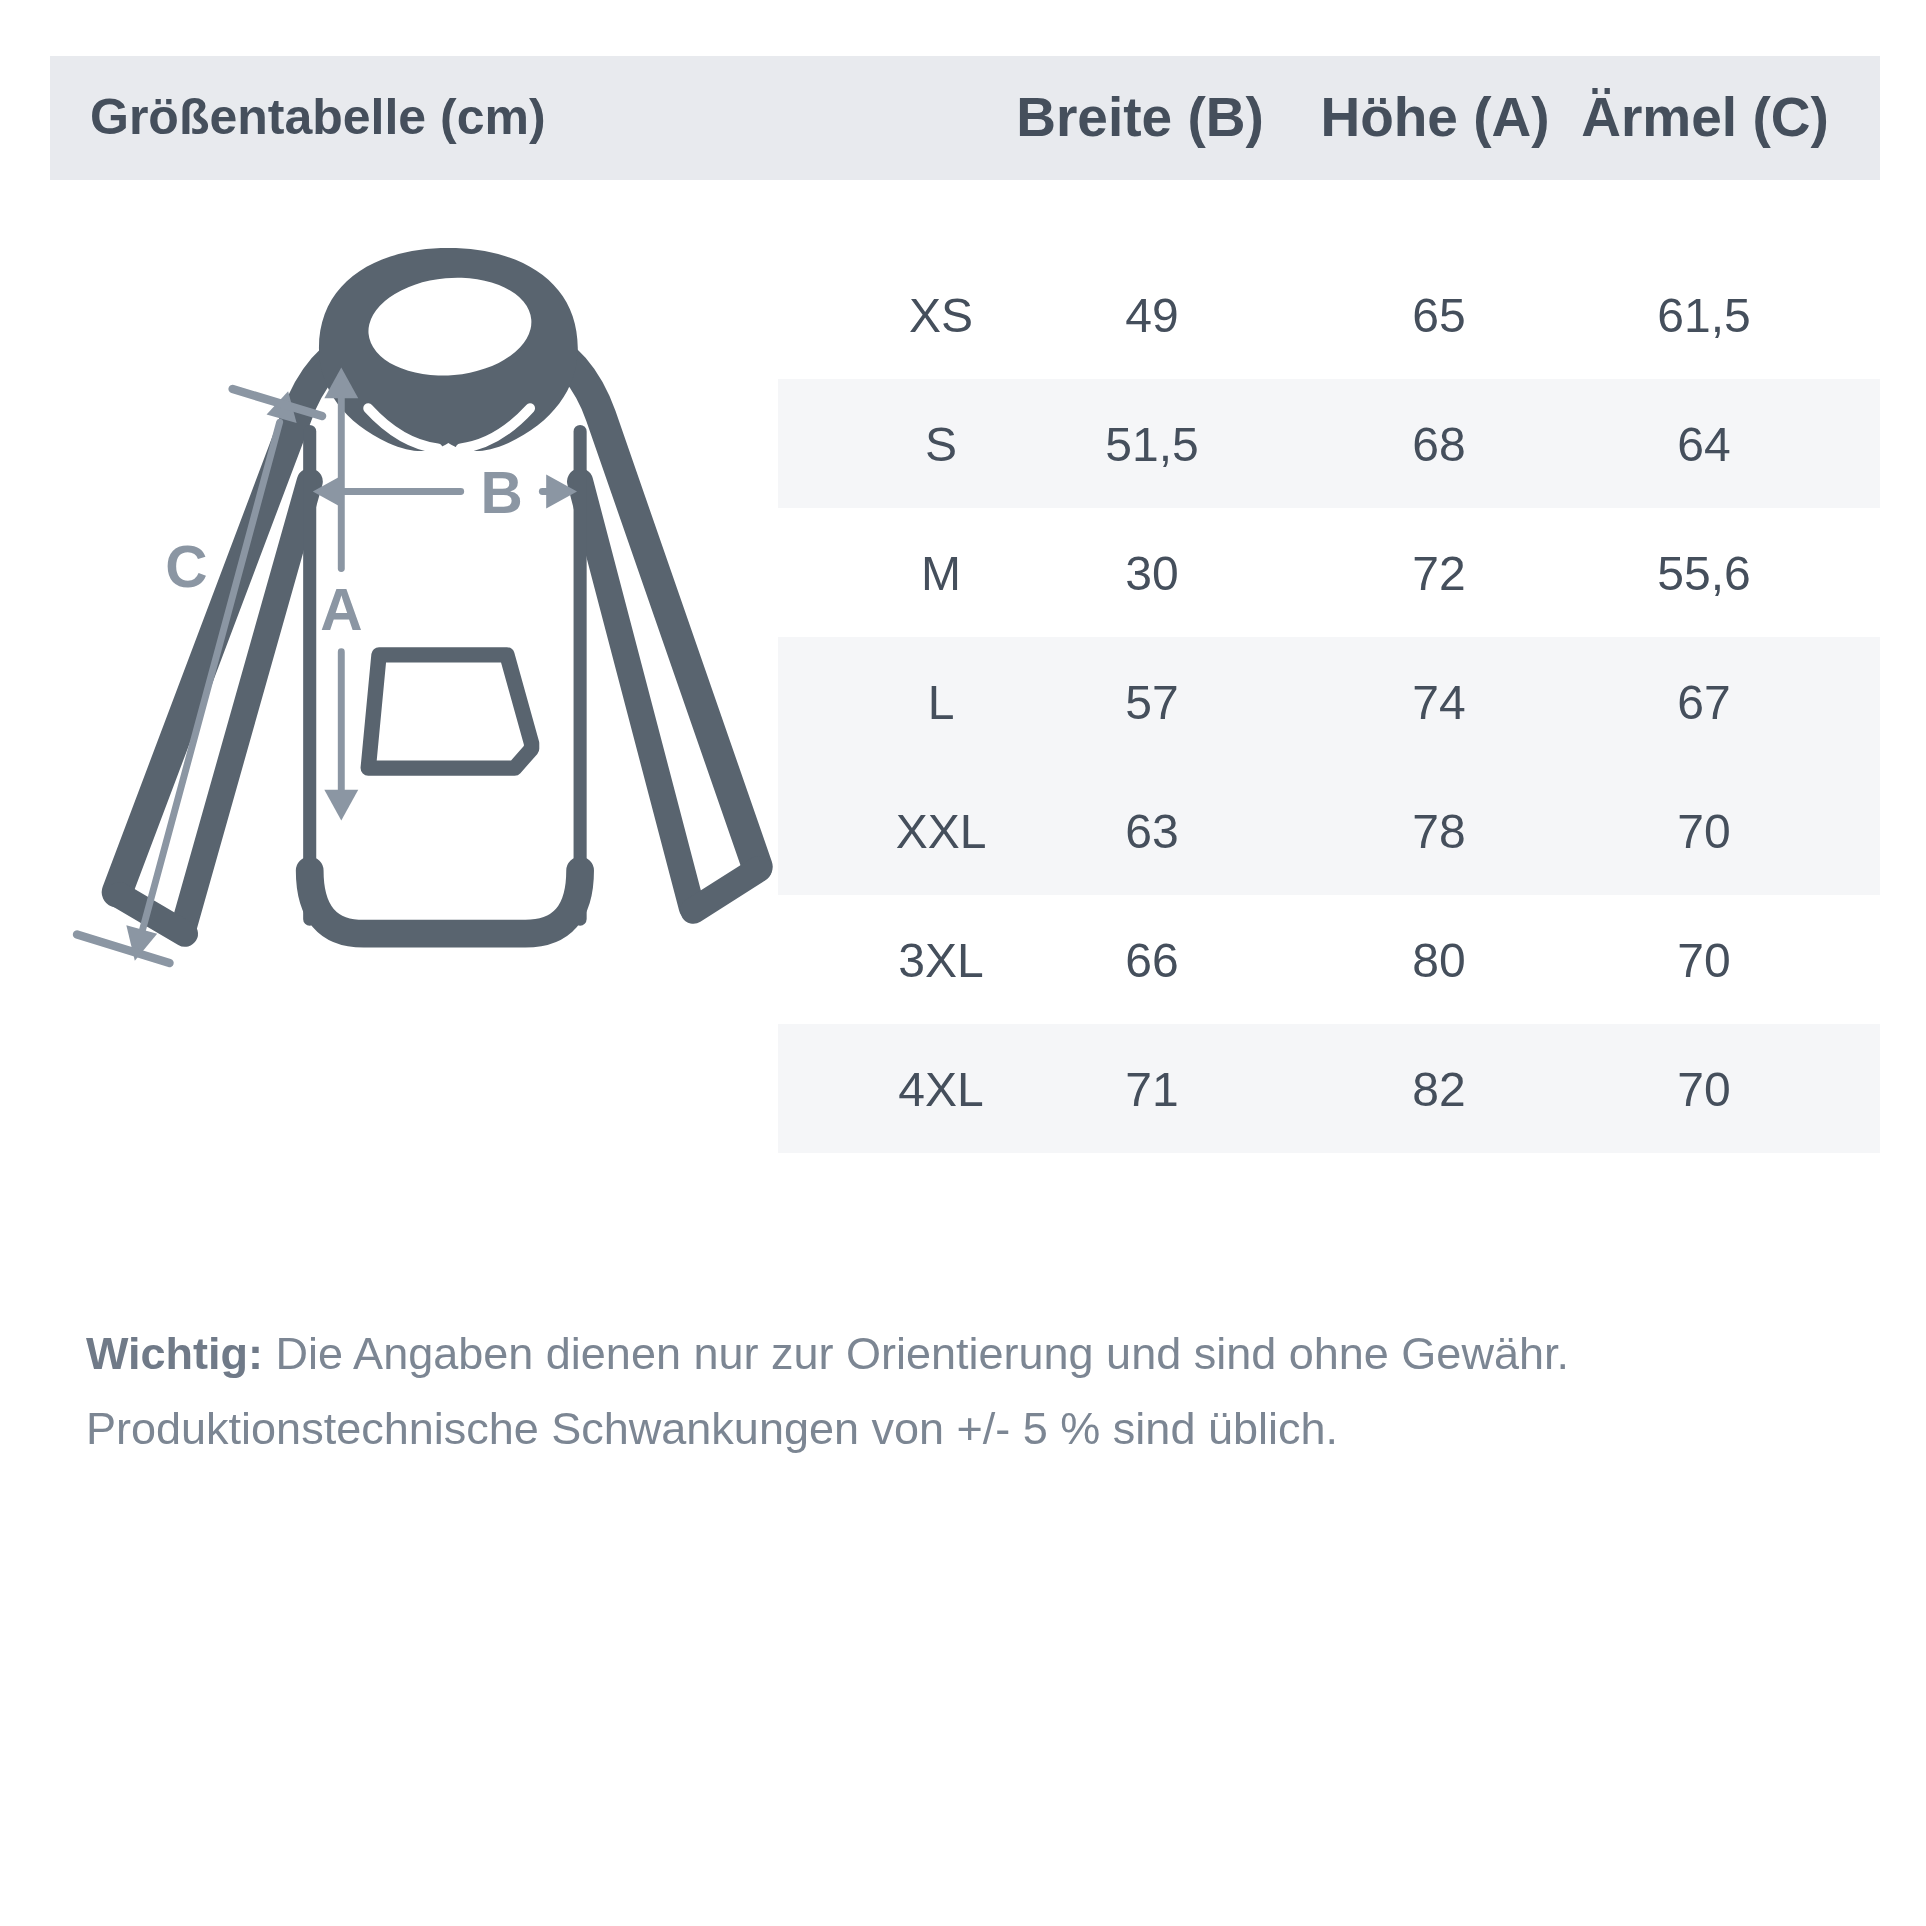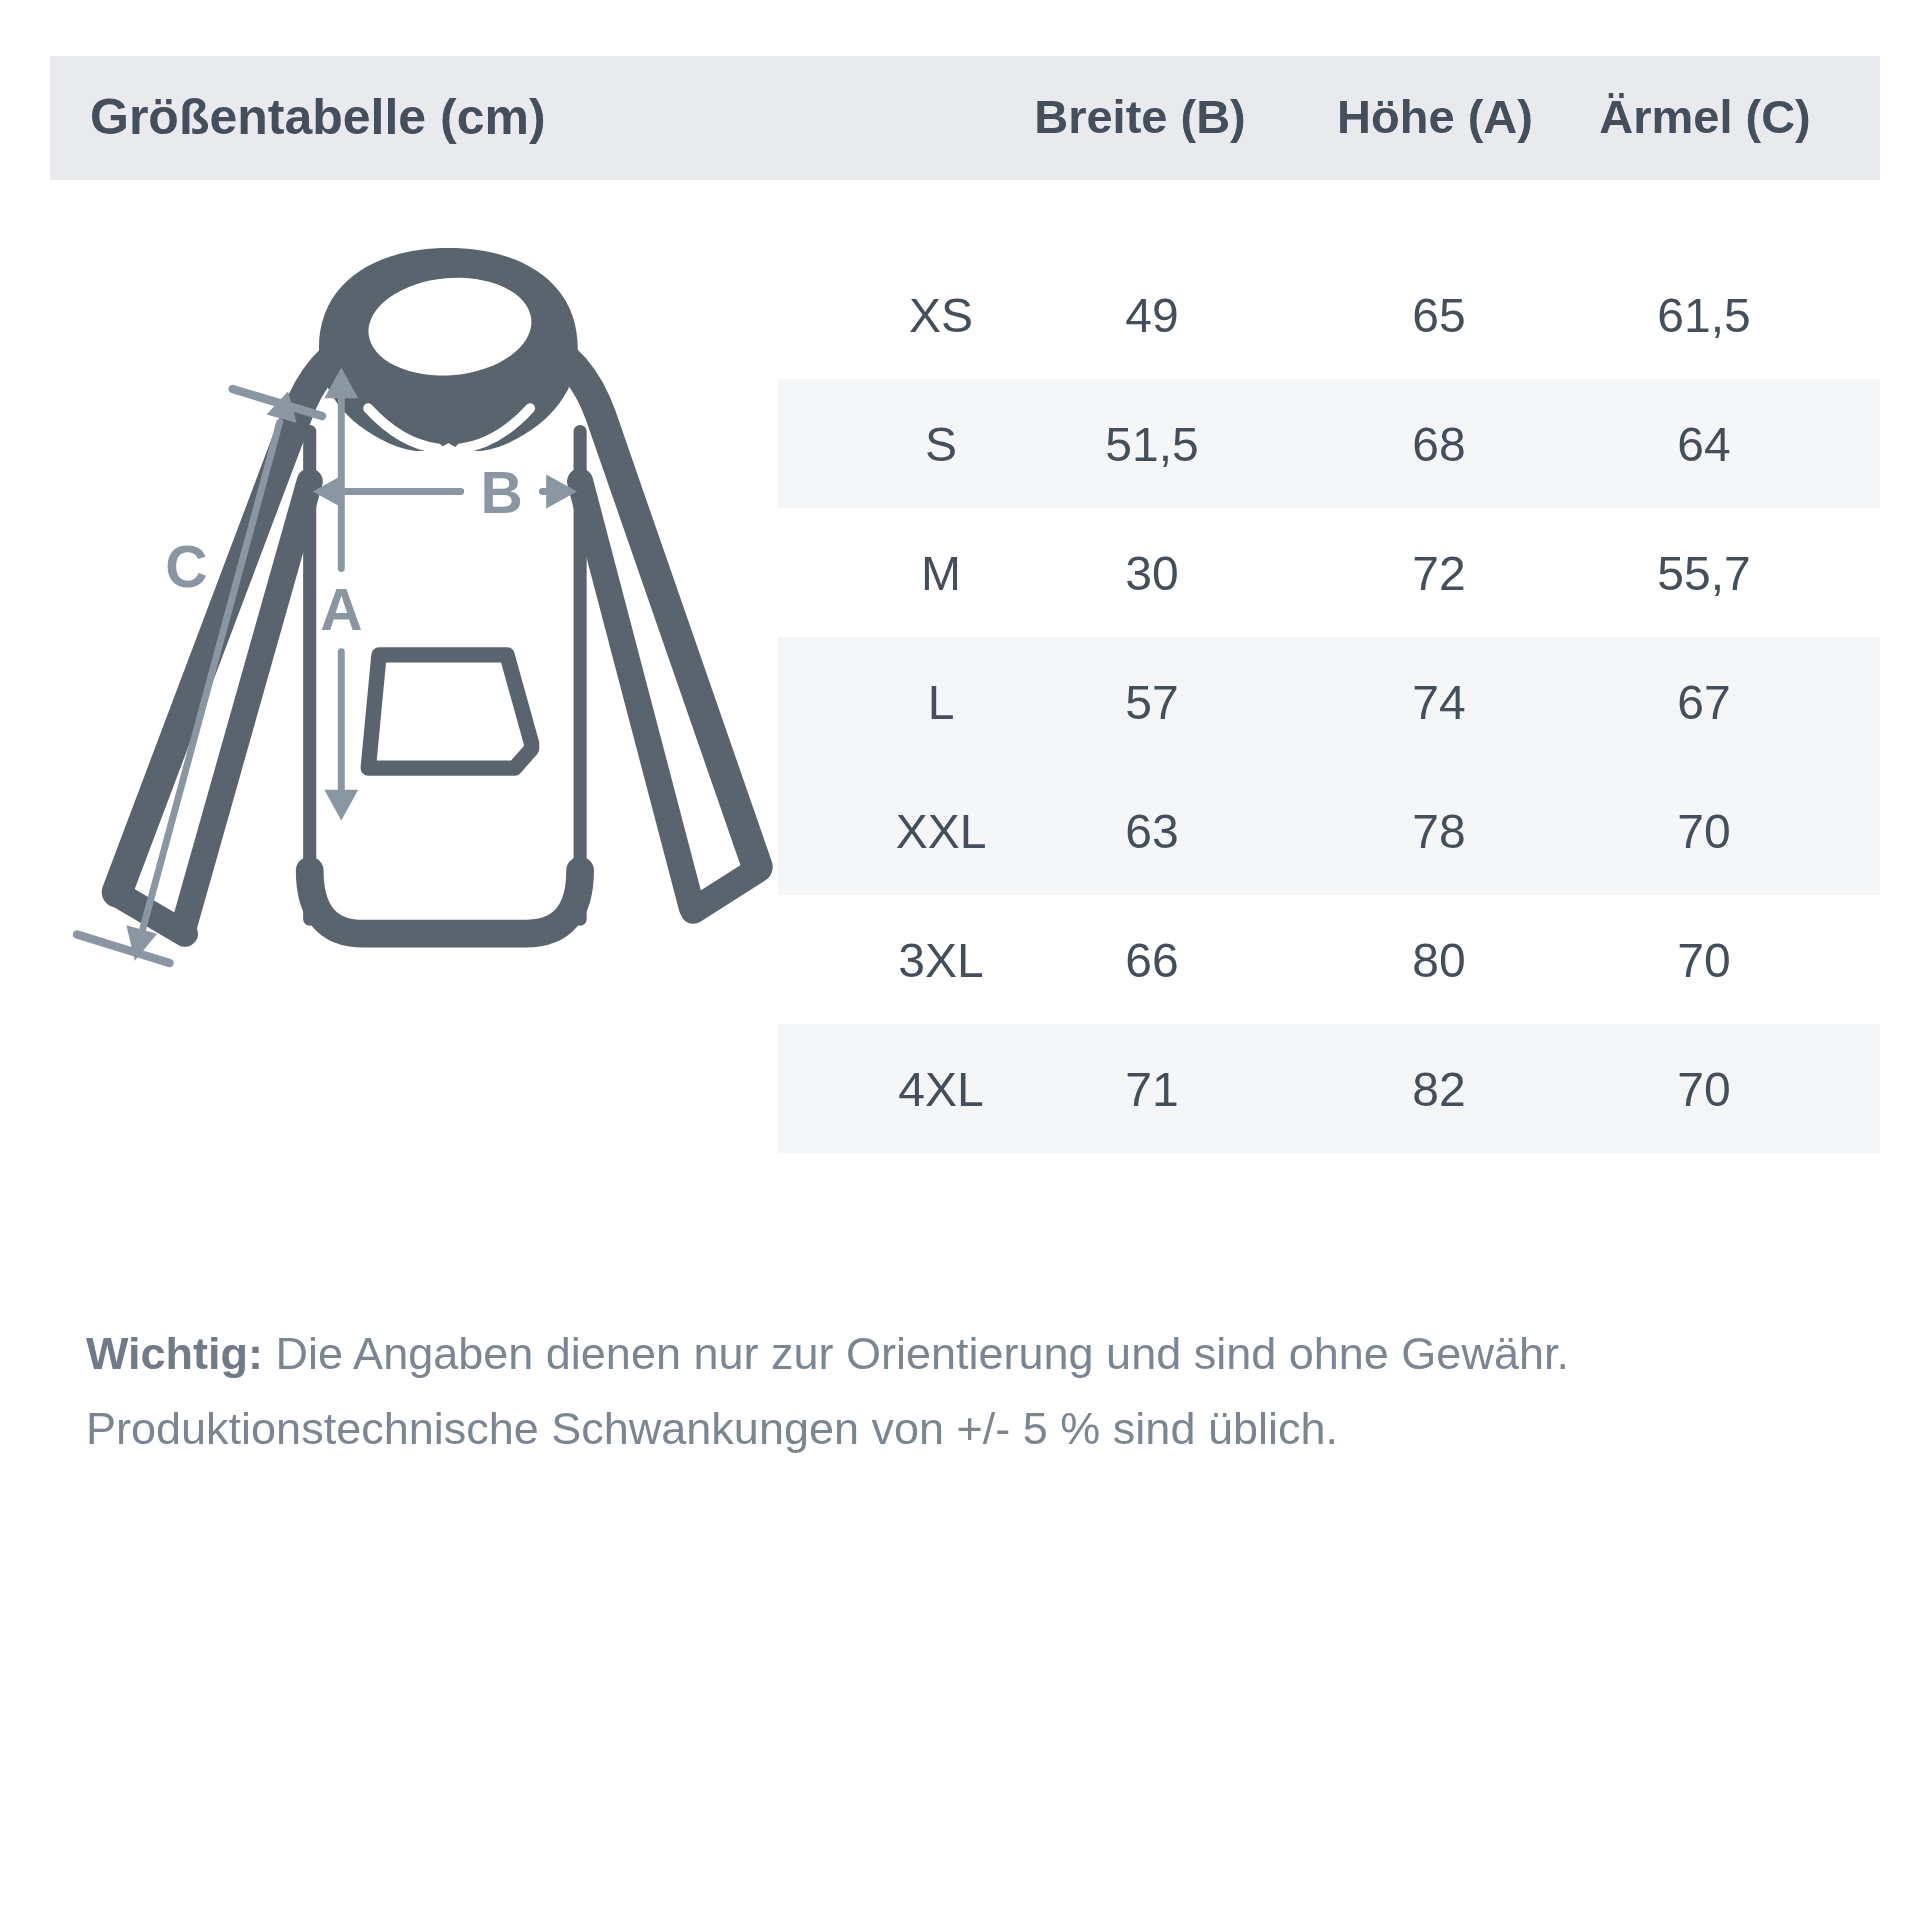--- a/index.html
+++ b/index.html
@@ -17,21 +17,21 @@
   .header-bar{
     position:absolute;left:50px;top:56px;width:1830px;height:124px;
     background:var(--header-bg);
   }
   .title{
     position:absolute;left:40px;top:50%;transform:translateY(-52%);
     font-size:50px;font-weight:700;color:var(--text-dark);white-space:nowrap;
   }
   .col-head{
     position:absolute;top:50%;transform:translate(-50%,-52%);
-    font-size:47px;font-weight:700;color:var(--text-dark);white-space:nowrap;
+    font-size:55px;font-weight:700;color:var(--text-dark);white-space:nowrap;
   }
   .col-head.c1{left:1090px;}
   .col-head.c2{left:1385px;}
   .col-head.c3{left:1655px;}
   
   .rows{position:absolute;left:778px;top:204px;width:1102px;margin-top:46px;}
   .trow{position:relative;height:129px;}
   .trow.striped{background:var(--stripe-bg);}
   .cell{
     position:absolute;top:50%;transform:translate(-50%,-50%);
@@ -133,21 +133,21 @@
     <span class="cell size">S</span>
     <span class="cell breite">51,5</span>
     <span class="cell hoehe">68</span>
     <span class="cell aermel">64</span>
   </div>
 
   <div class="trow">
     <span class="cell size">M</span>
     <span class="cell breite">30</span>
     <span class="cell hoehe">72</span>
-    <span class="cell aermel">55,7</span>
+    <span class="cell aermel">55,6</span>
   </div>
 
   <div class="trow striped">
     <span class="cell size">L</span>
     <span class="cell breite">57</span>
     <span class="cell hoehe">74</span>
     <span class="cell aermel">67</span>
   </div>
 
 

